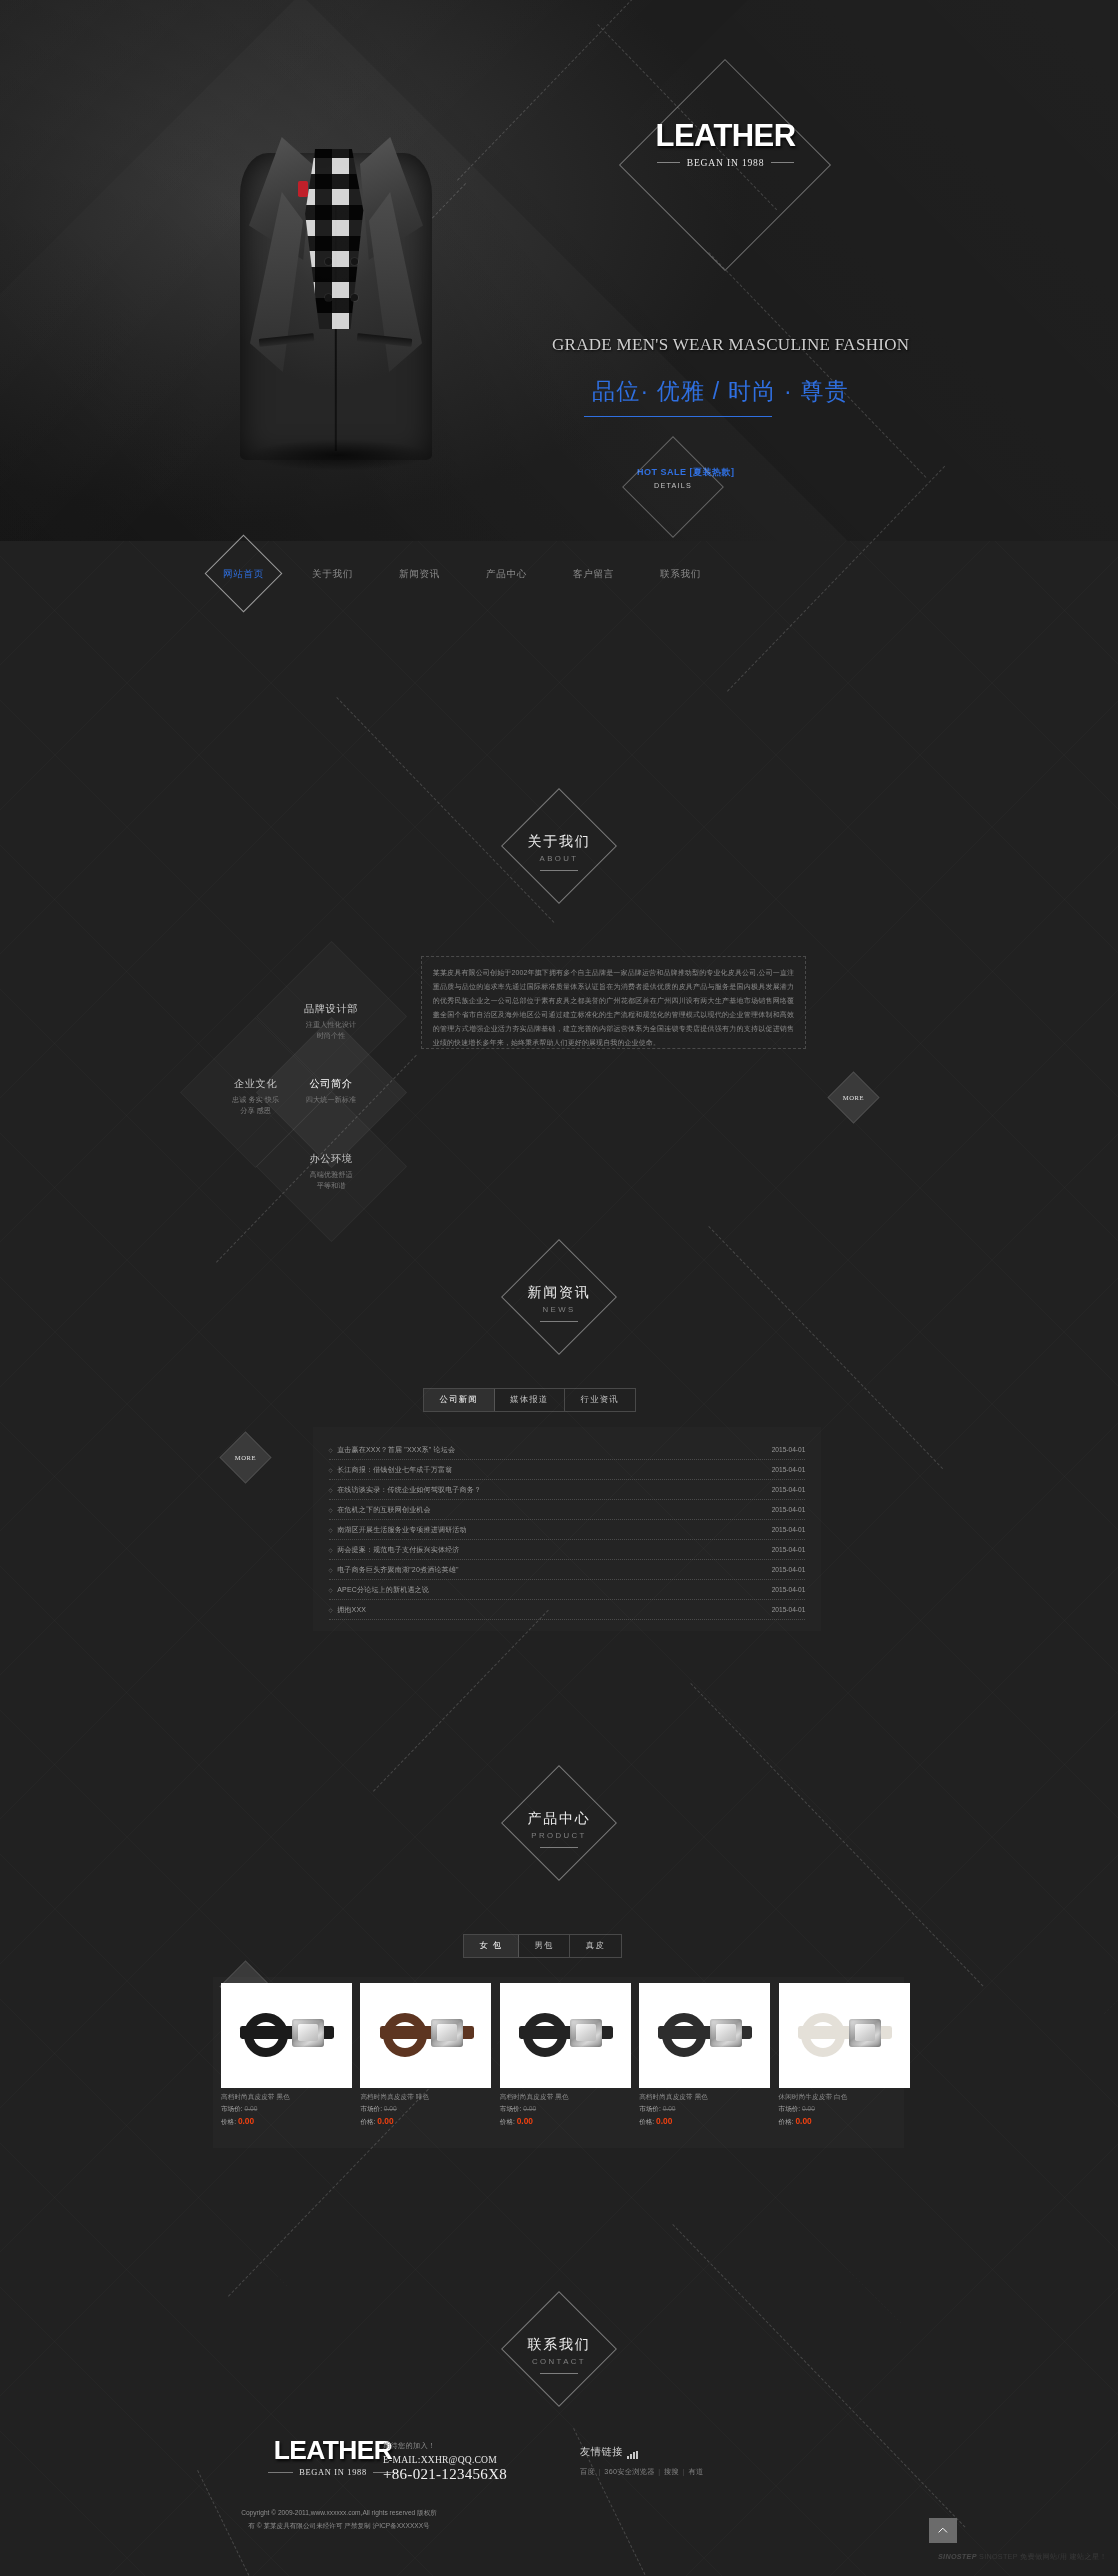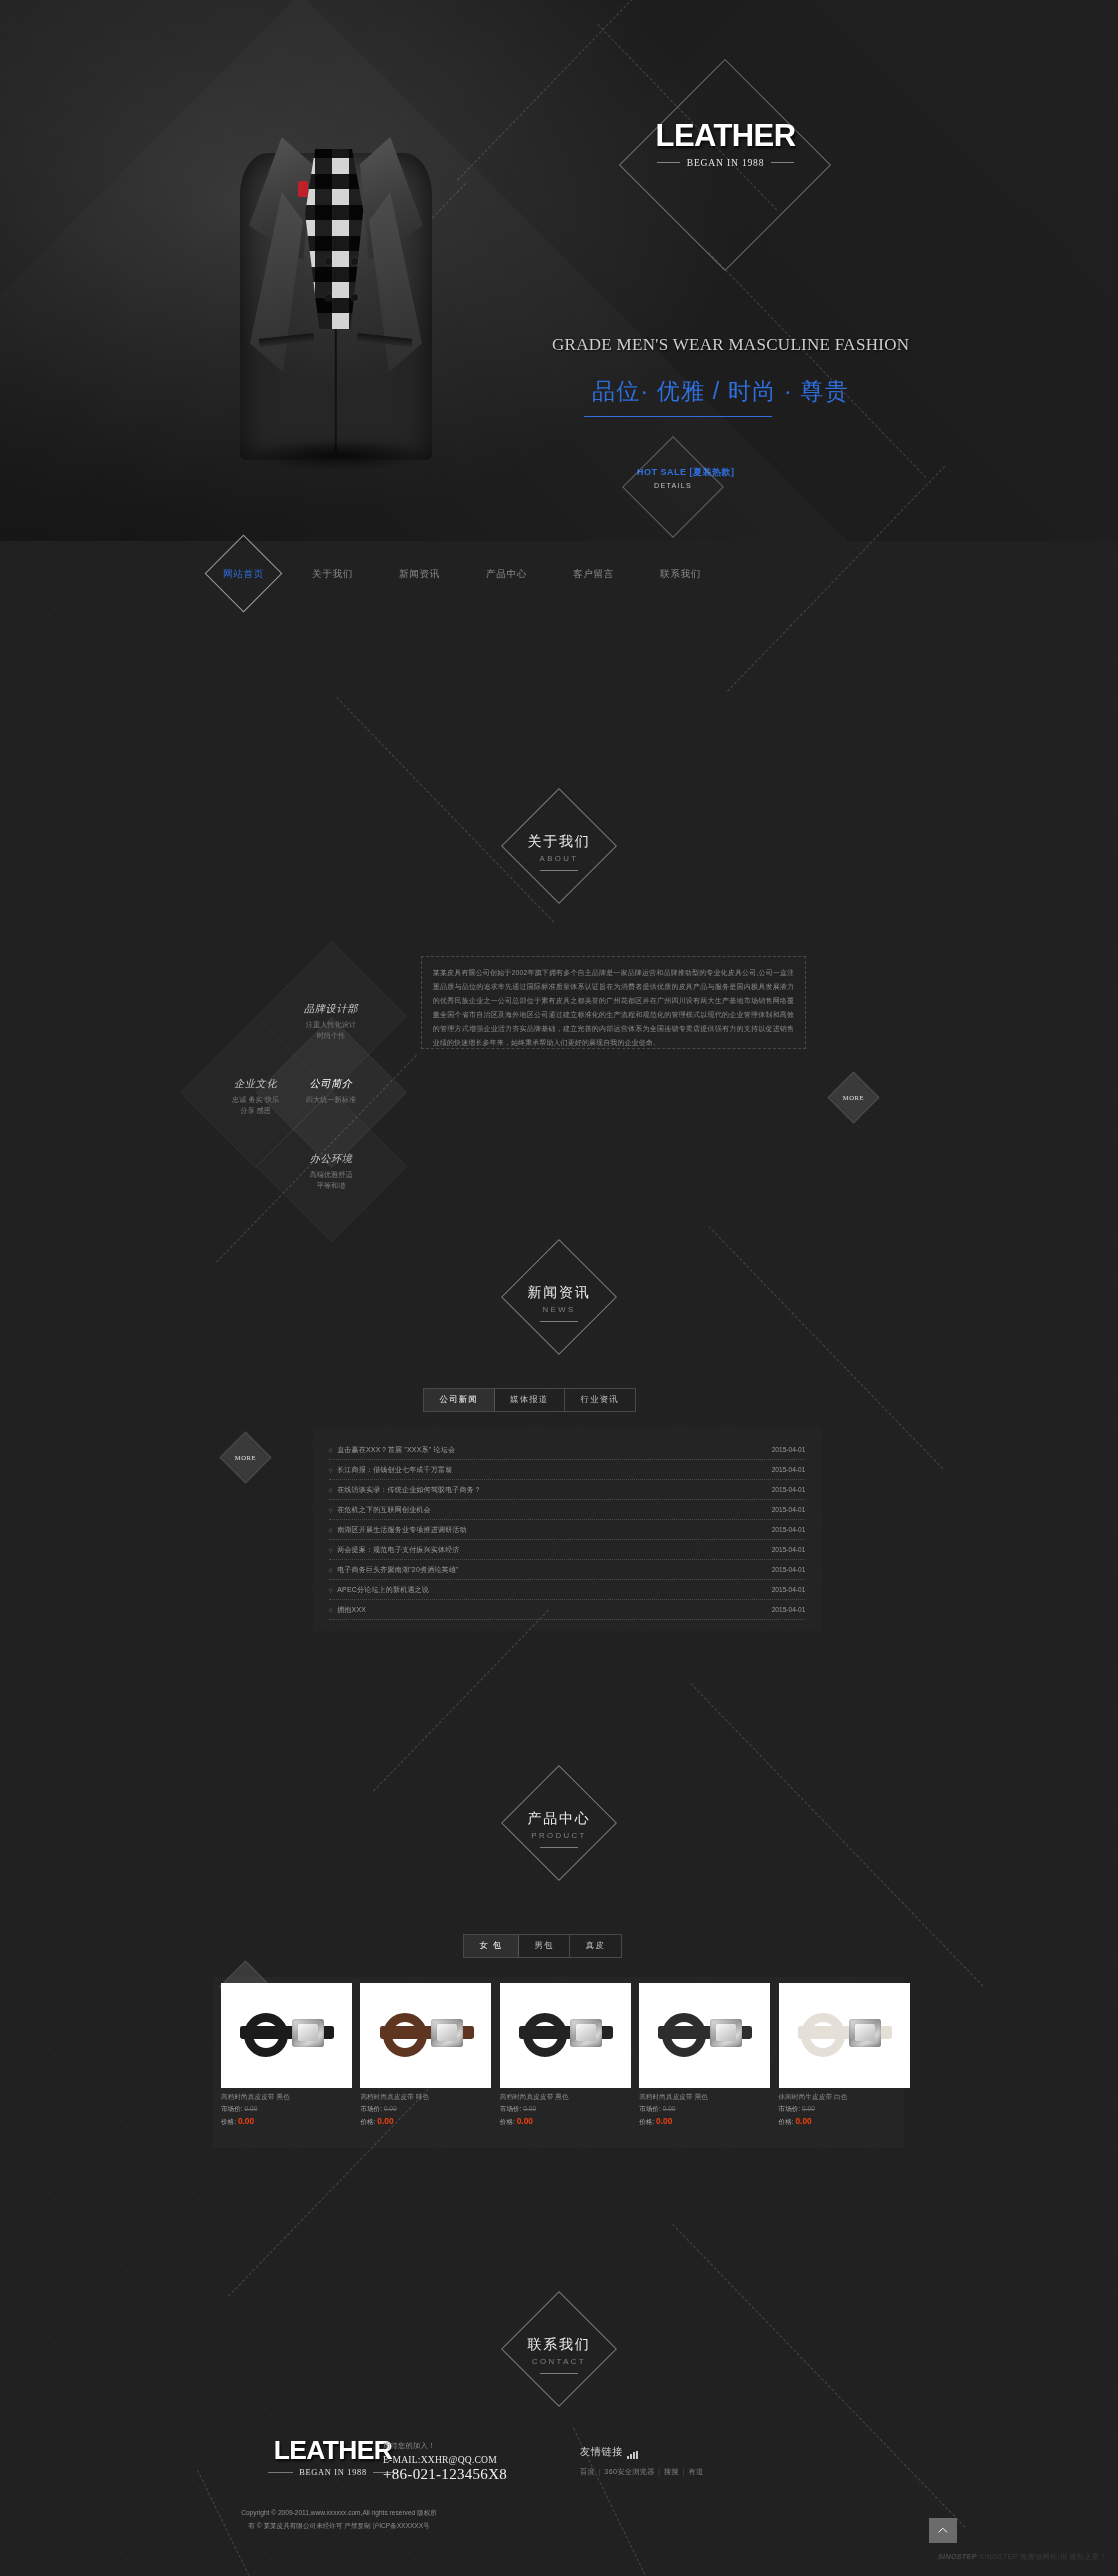--- a/index.html
+++ b/index.html
@@ -215,21 +215,21 @@
 
   
   .about-diamonds { position: absolute; left: 213px; top: 956px; width: 240px; height: 228px; }
   .ab-d {
     position: absolute; width: 107px; height: 107px; transform: rotate(45deg);
     background: rgba(255,255,255,.022);
     border: 0.6px solid rgba(255,255,255,.035);
   }
   .ab-d.active { background: rgba(255,255,255,.05); }
   .ab-t { position: absolute; width: 114px; text-align: center; }
-  .ab-t .t1 { font-size: 10.2px; color: #c9c9c9; letter-spacing: 0.6px; font-style: italic; }
+  .ab-t .t1 { font-size: 10.2px; color: #c9c9c9; letter-spacing: 0.6px; }
   .ab-t .t1.hi { color: #ffffff; }
   .ab-t .t2 { font-size: 7.2px; color: #7b7b7b; line-height: 1.55; margin-top: 3px; }
 
   .about-panel {
     position: absolute; left: 421px; top: 956px;
     width: 385px; height: 93px;
     border: 0.6px dashed rgba(255,255,255,.18);
     background: rgba(255,255,255,.008);
     padding: 9px 10.8px;
   }

